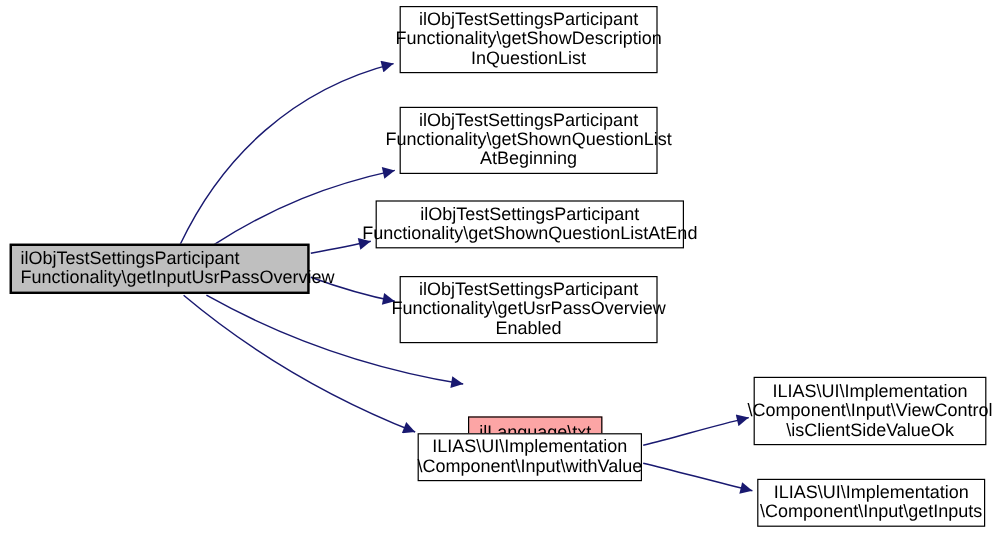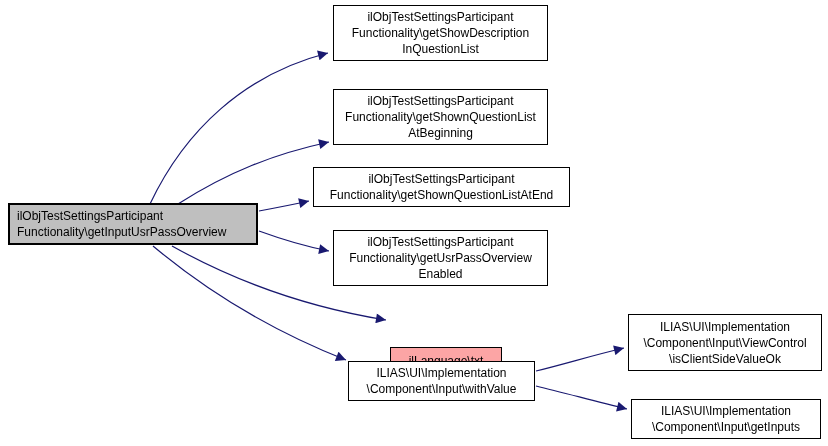--- a/index.html
+++ b/index.html
@@ -12,21 +12,21 @@
     overflow:hidden;
   }
   svg.edges{position:absolute;left:0;top:0;width:828px;height:446px;}
   svg.edges path.edge{fill:none;stroke-width:1.2px;}
   .node{
     position:absolute;
     box-sizing:border-box;
     border:1px solid #000000;
     background:#ffffff;
     color:#000000;
-    font-size:12px;
+    font-size:15px;
     line-height:16px;
     display:flex;
     align-items:center;
     justify-content:center;
     text-align:center;
     white-space:pre-line;
     padding:2px 0;
     cursor:pointer;
   }
   .node.hl{

